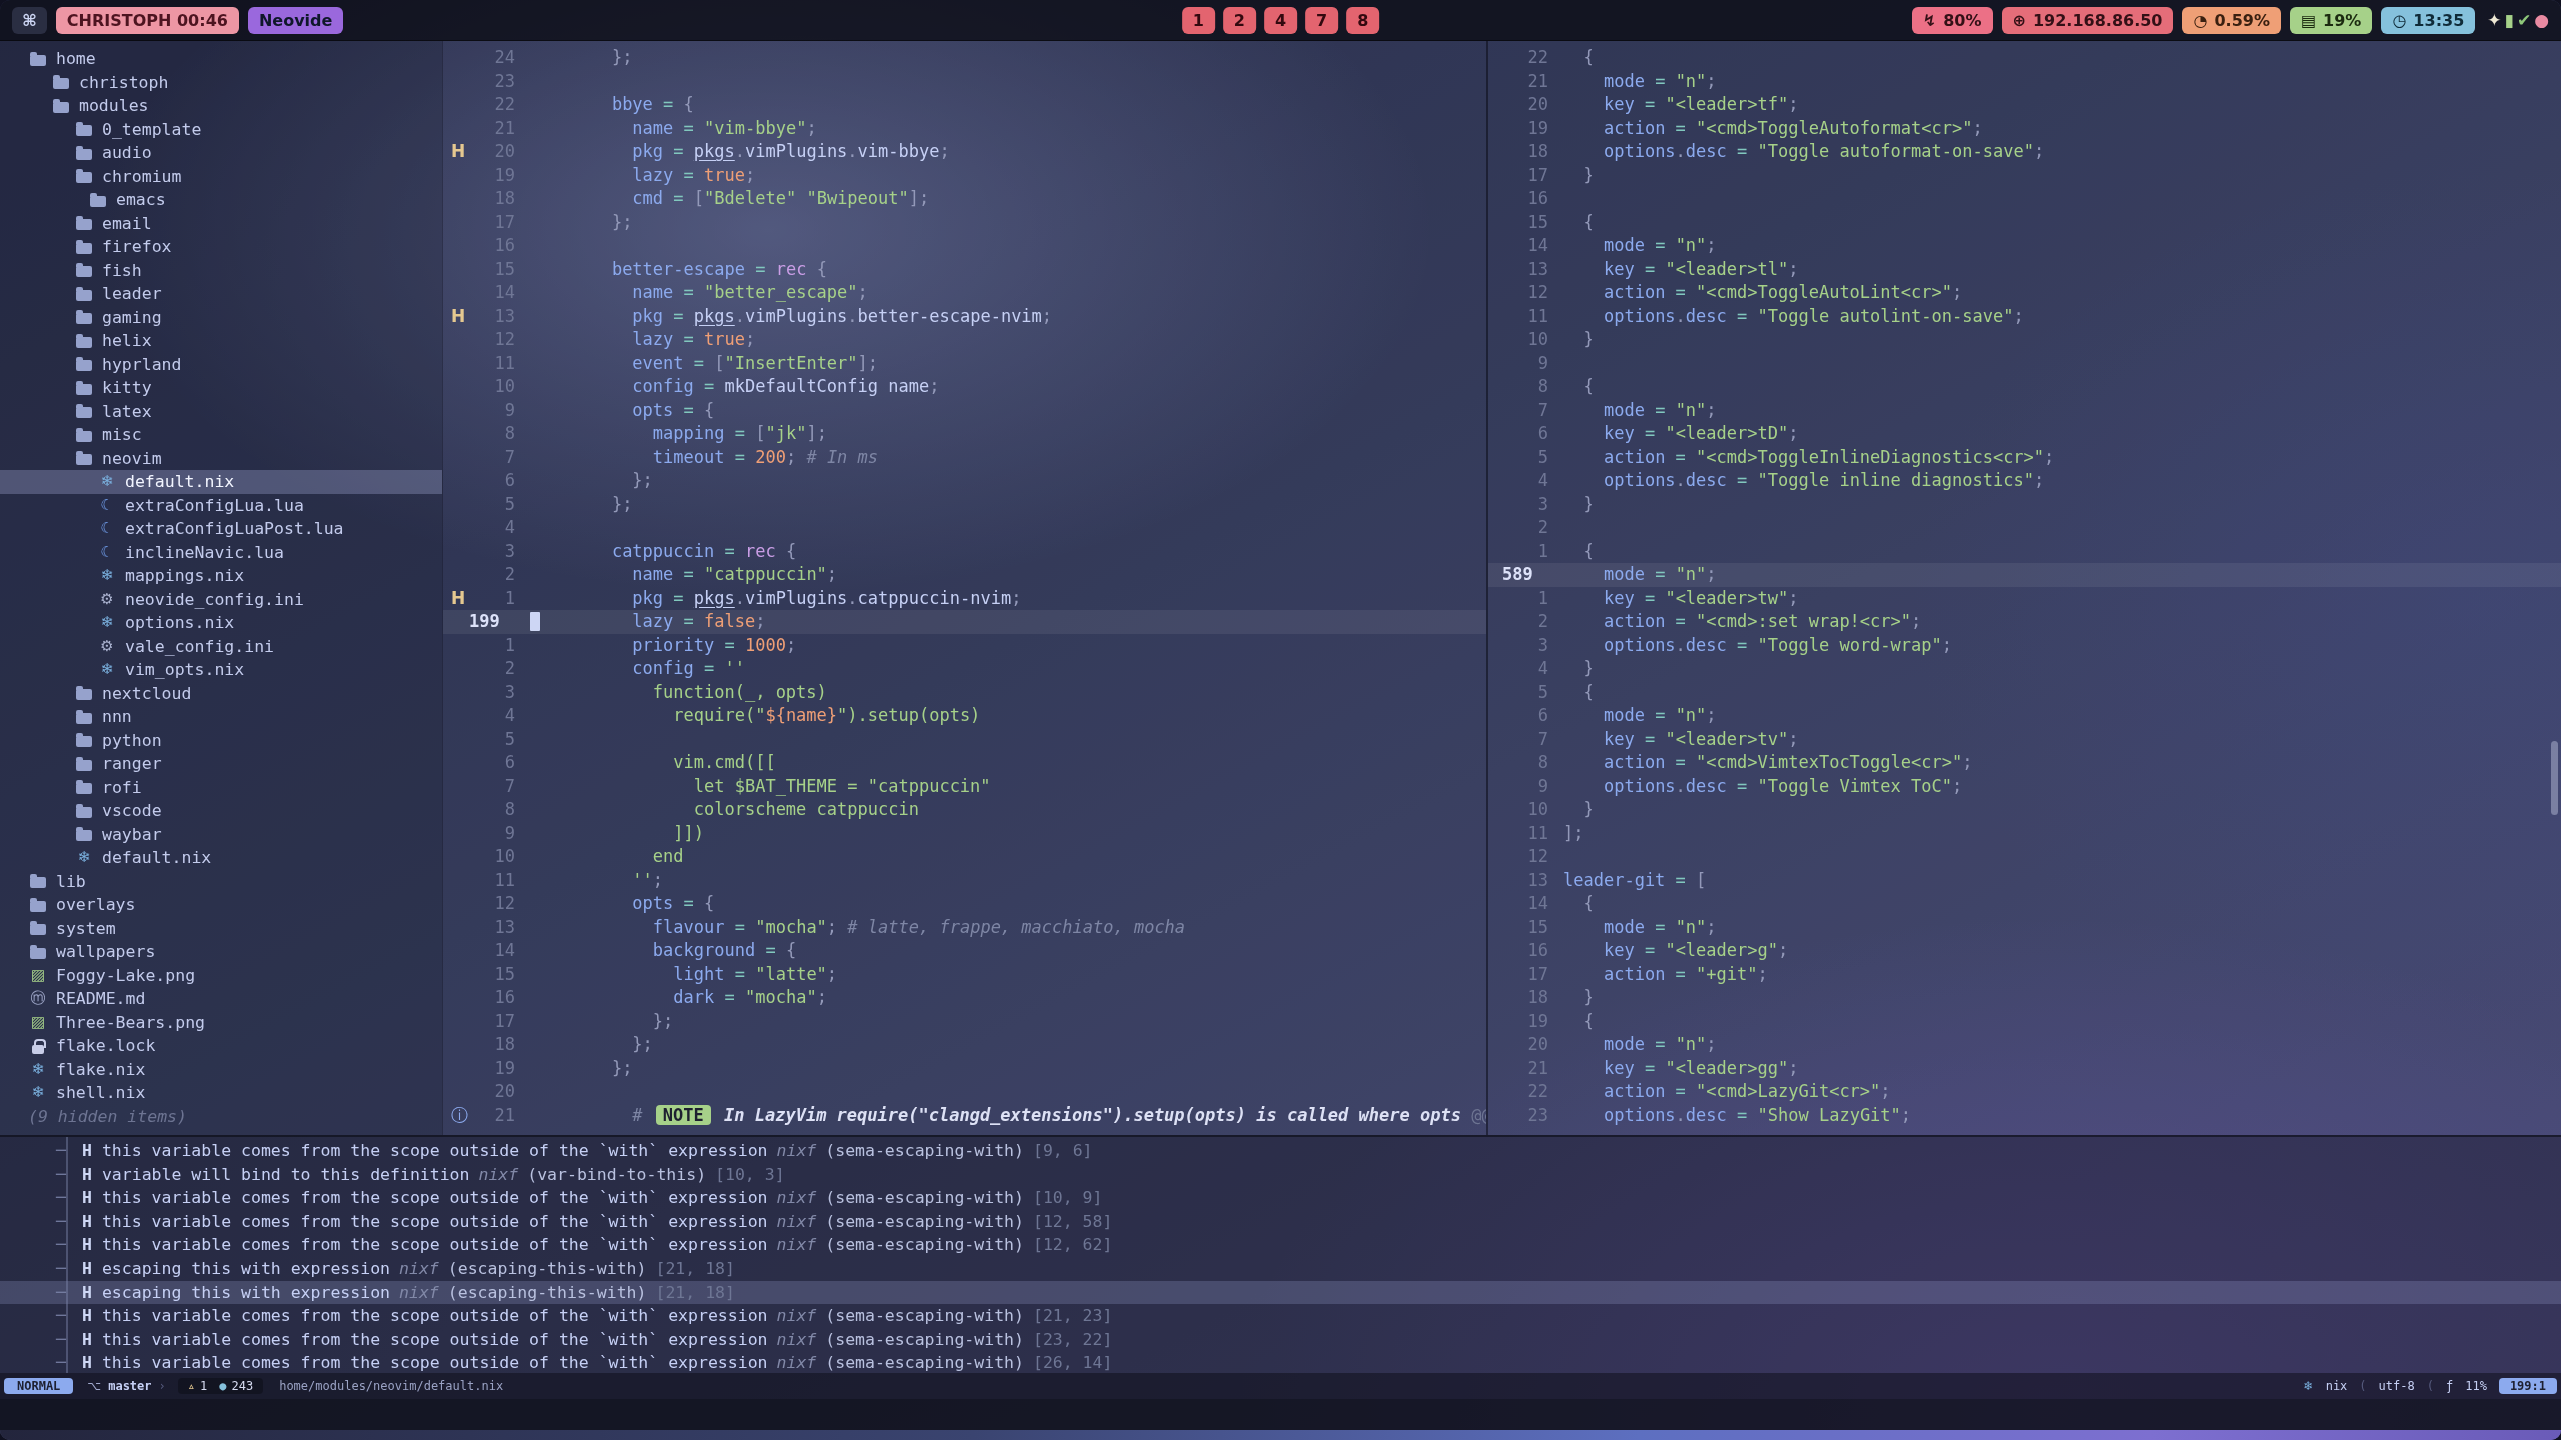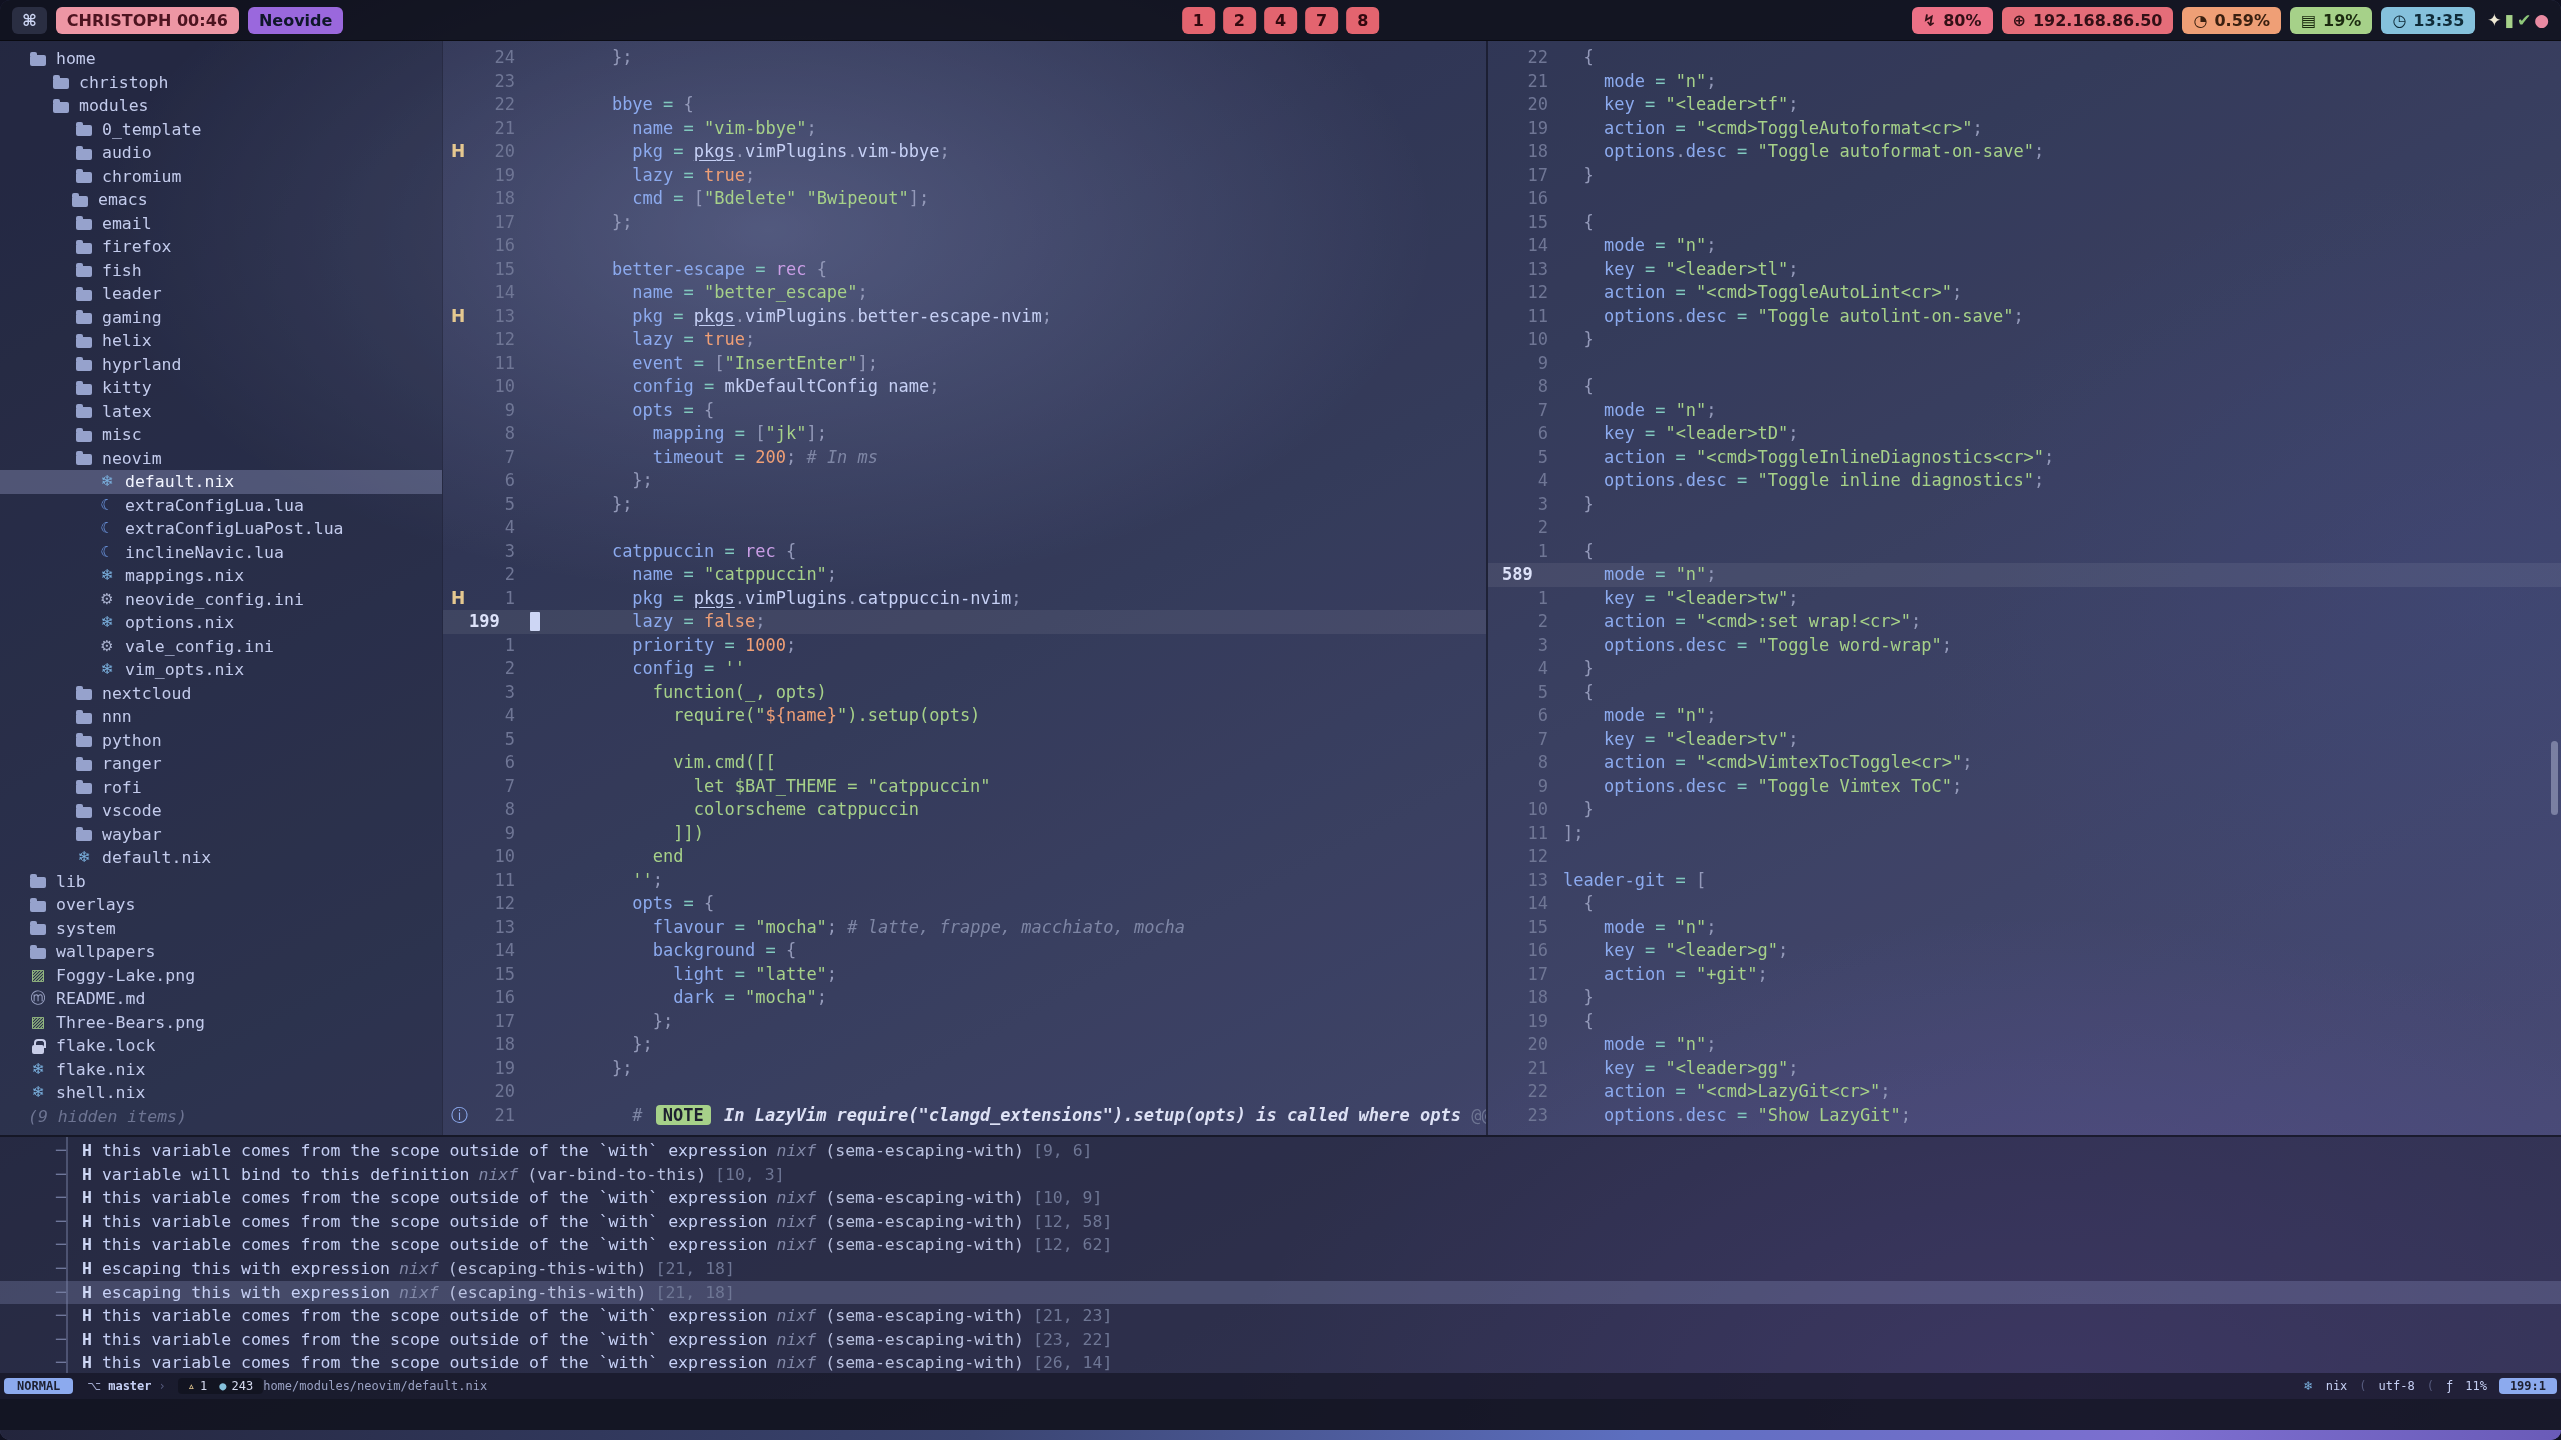--- a/index.html
+++ b/index.html
@@ -77,21 +77,21 @@
   .qf-pos{color:#6e7694; margin-left:9px;}
   
   .statusline{flex:0 0 26px; display:flex; align-items:center; background:rgba(15,16,28,0.78); font-size:12px; padding-right:4px;}
   .mode-badge{background:#8caaee; color:#1e2030; font-weight:bold; padding:1px 13px; border-radius:4px; margin-left:4px;}
   .branch{margin-left:14px; display:inline-flex; align-items:center; gap:7px; color:#c6d0f5; font-weight:bold;}
   .br-icon{color:#a0a8cc; font-family:"DejaVu Sans", sans-serif; font-weight:normal;}
   .br-sep{color:#565b7e; font-weight:normal;}
   .diag{margin-left:12px; display:inline-flex; align-items:center; gap:12px; background:rgba(0,0,0,0.28); border-radius:4px; padding:1px 10px;}
   .d-warn{color:#e5c890;} .d-warn b{color:#d5daf0; margin-left:5px; font-weight:normal;}
   .d-hint{color:#85c1dc;} .d-hint b{color:#d5daf0; margin-left:5px; font-weight:normal;}
-  .file-path{color:#9aa2c4;}
+  .file-path{margin-left:16px; color:#9aa2c4;}
   .sl-right{margin-left:auto; display:inline-flex; align-items:center; gap:12px;}
   .ft-icon{color:#7ab0de; font-family:"DejaVu Sans", sans-serif;}
   .sl-sep{color:#565b7e;}
   .sl-dim{color:#c6d0f5;}
   .pos-badge{background:#8caaee; color:#1e2030; font-weight:bold; padding:1px 11px; border-radius:4px;}
   
   .cmdline{flex:0 0 31px; background:rgba(12,13,22,0.85);}
   .wallstrip{flex:0 0 10px;
     background:linear-gradient(90deg,#23253c,#3a4470 38%,#5d6fc0 64%,#7d6fd0 84%,#6a5bb8);}
 </style>
@@ -178,21 +178,21 @@
             <span class="folder-glyph"></span>
           </span>
           <span class="tree-label">audio</span>
         </div>
         <div class="tree-row" style="padding-left: 74px;">
           <span class="tree-icon">
             <span class="folder-glyph"></span>
           </span>
           <span class="tree-label">chromium</span>
         </div>
-        <div class="tree-row" style="padding-left: 70px;">
+        <div class="tree-row" style="padding-left: 88px;">
           <span class="tree-icon">
             <span class="folder-glyph"></span>
           </span>
           <span class="tree-label">emacs</span>
         </div>
         <div class="tree-row" style="padding-left: 74px;">
           <span class="tree-icon">
             <span class="folder-glyph"></span>
           </span>
           <span class="tree-label">email</span>

